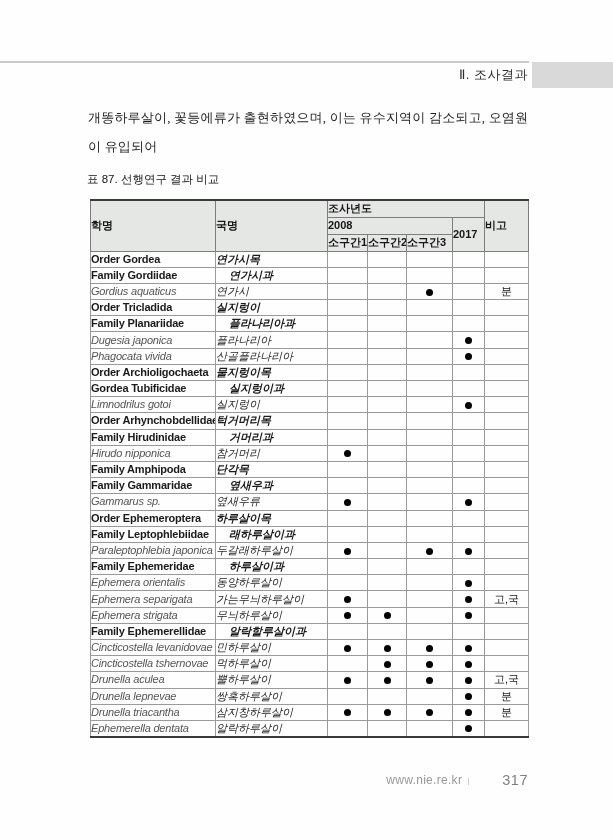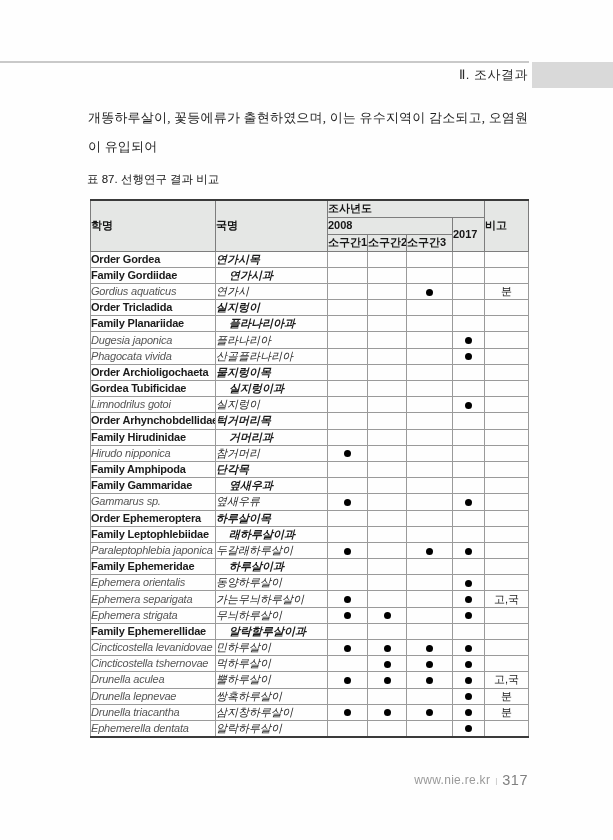--- a/index.html
+++ b/index.html
@@ -72,21 +72,21 @@
     border-radius: 50%; background: #000; vertical-align: middle;
   }
   td.remark { text-align: center; font-size: 10px; color: #222; }
   
   .footer {
     position: absolute; top: 772px; left: 390px; width: 138px;
     display: flex; align-items: center; justify-content: flex-end;
   }
   .footer .site { font-size: 12px; color: #999; letter-spacing: 0.3px; }
   .footer .sep { font-size: 8px; color: #b5b5b5; margin: 0 5px; }
-  .footer .pagenum { font-size: 14.5px; color: #7f7f7f; letter-spacing: 0.5px; }
+  .footer .pagenum { font-size: 14.5px; color: #7f7f7f; letter-spacing: 0.5px; margin-left: 28px; }
 </style>
 </head>
 <body>
 
 <div class="page">
 
   <div class="header-rule"></div>
   <div class="section-label">Ⅱ. 조사결과</div>
   <div class="corner-tab"></div>
 

